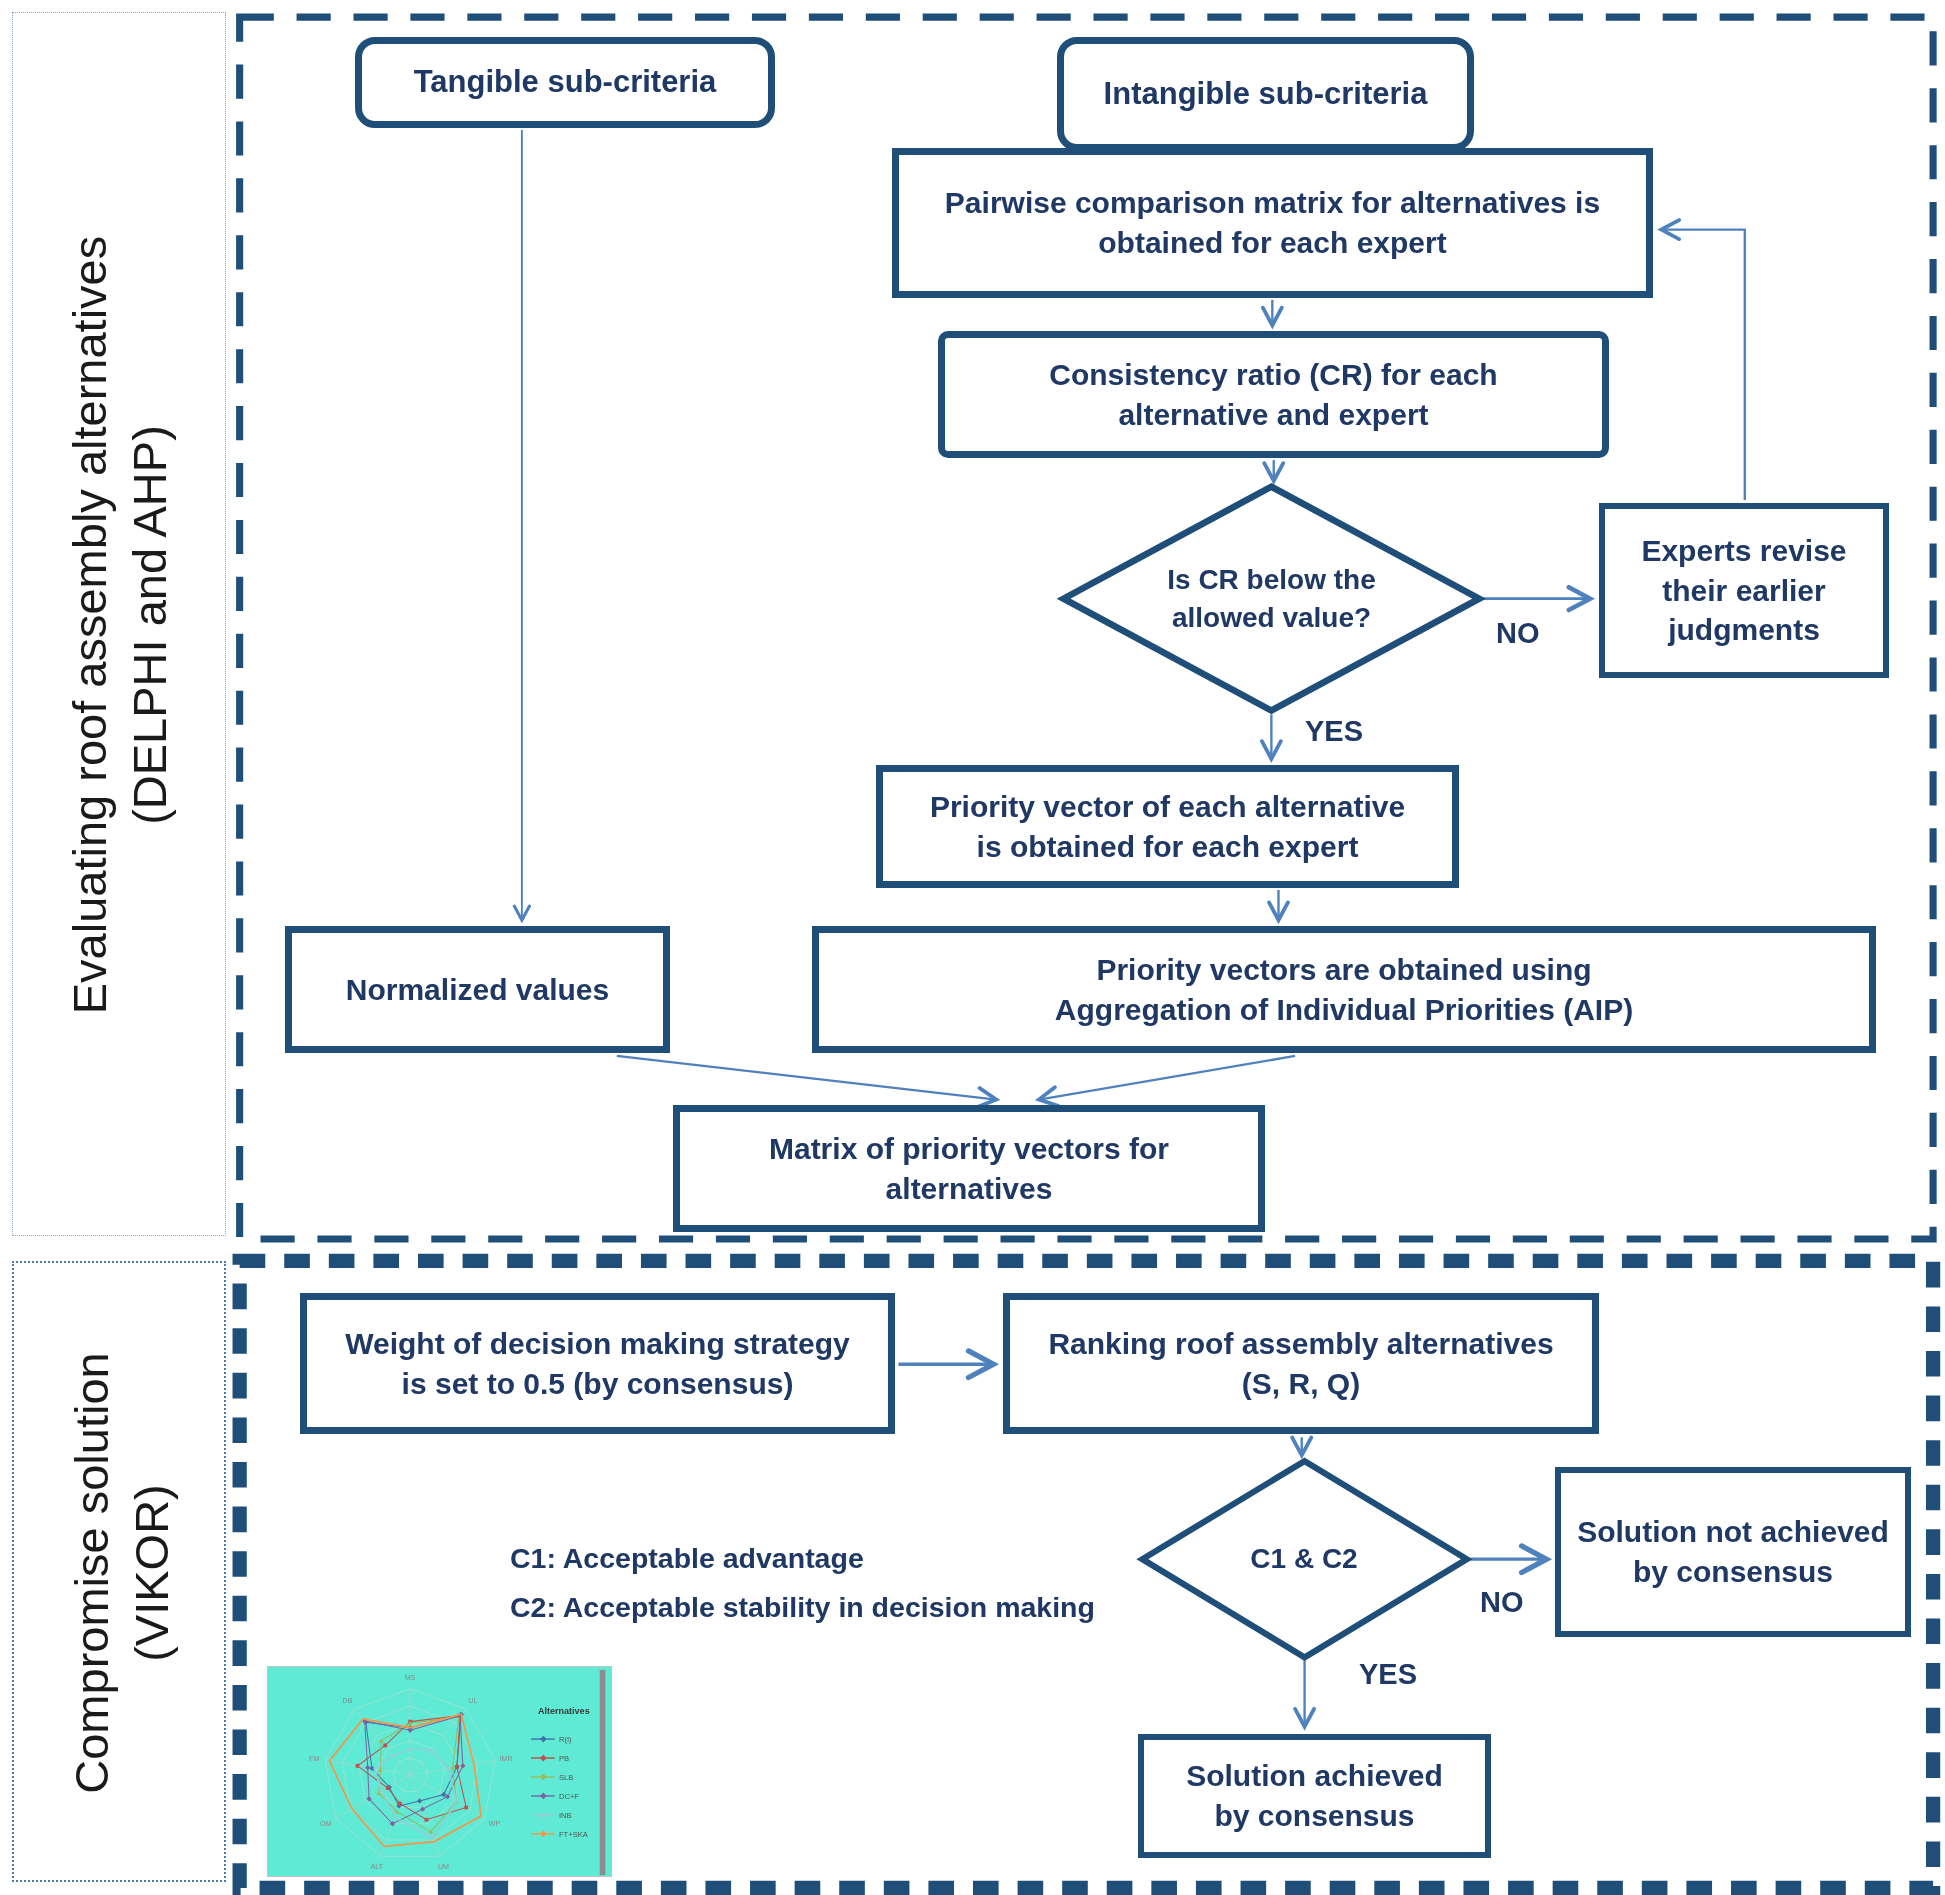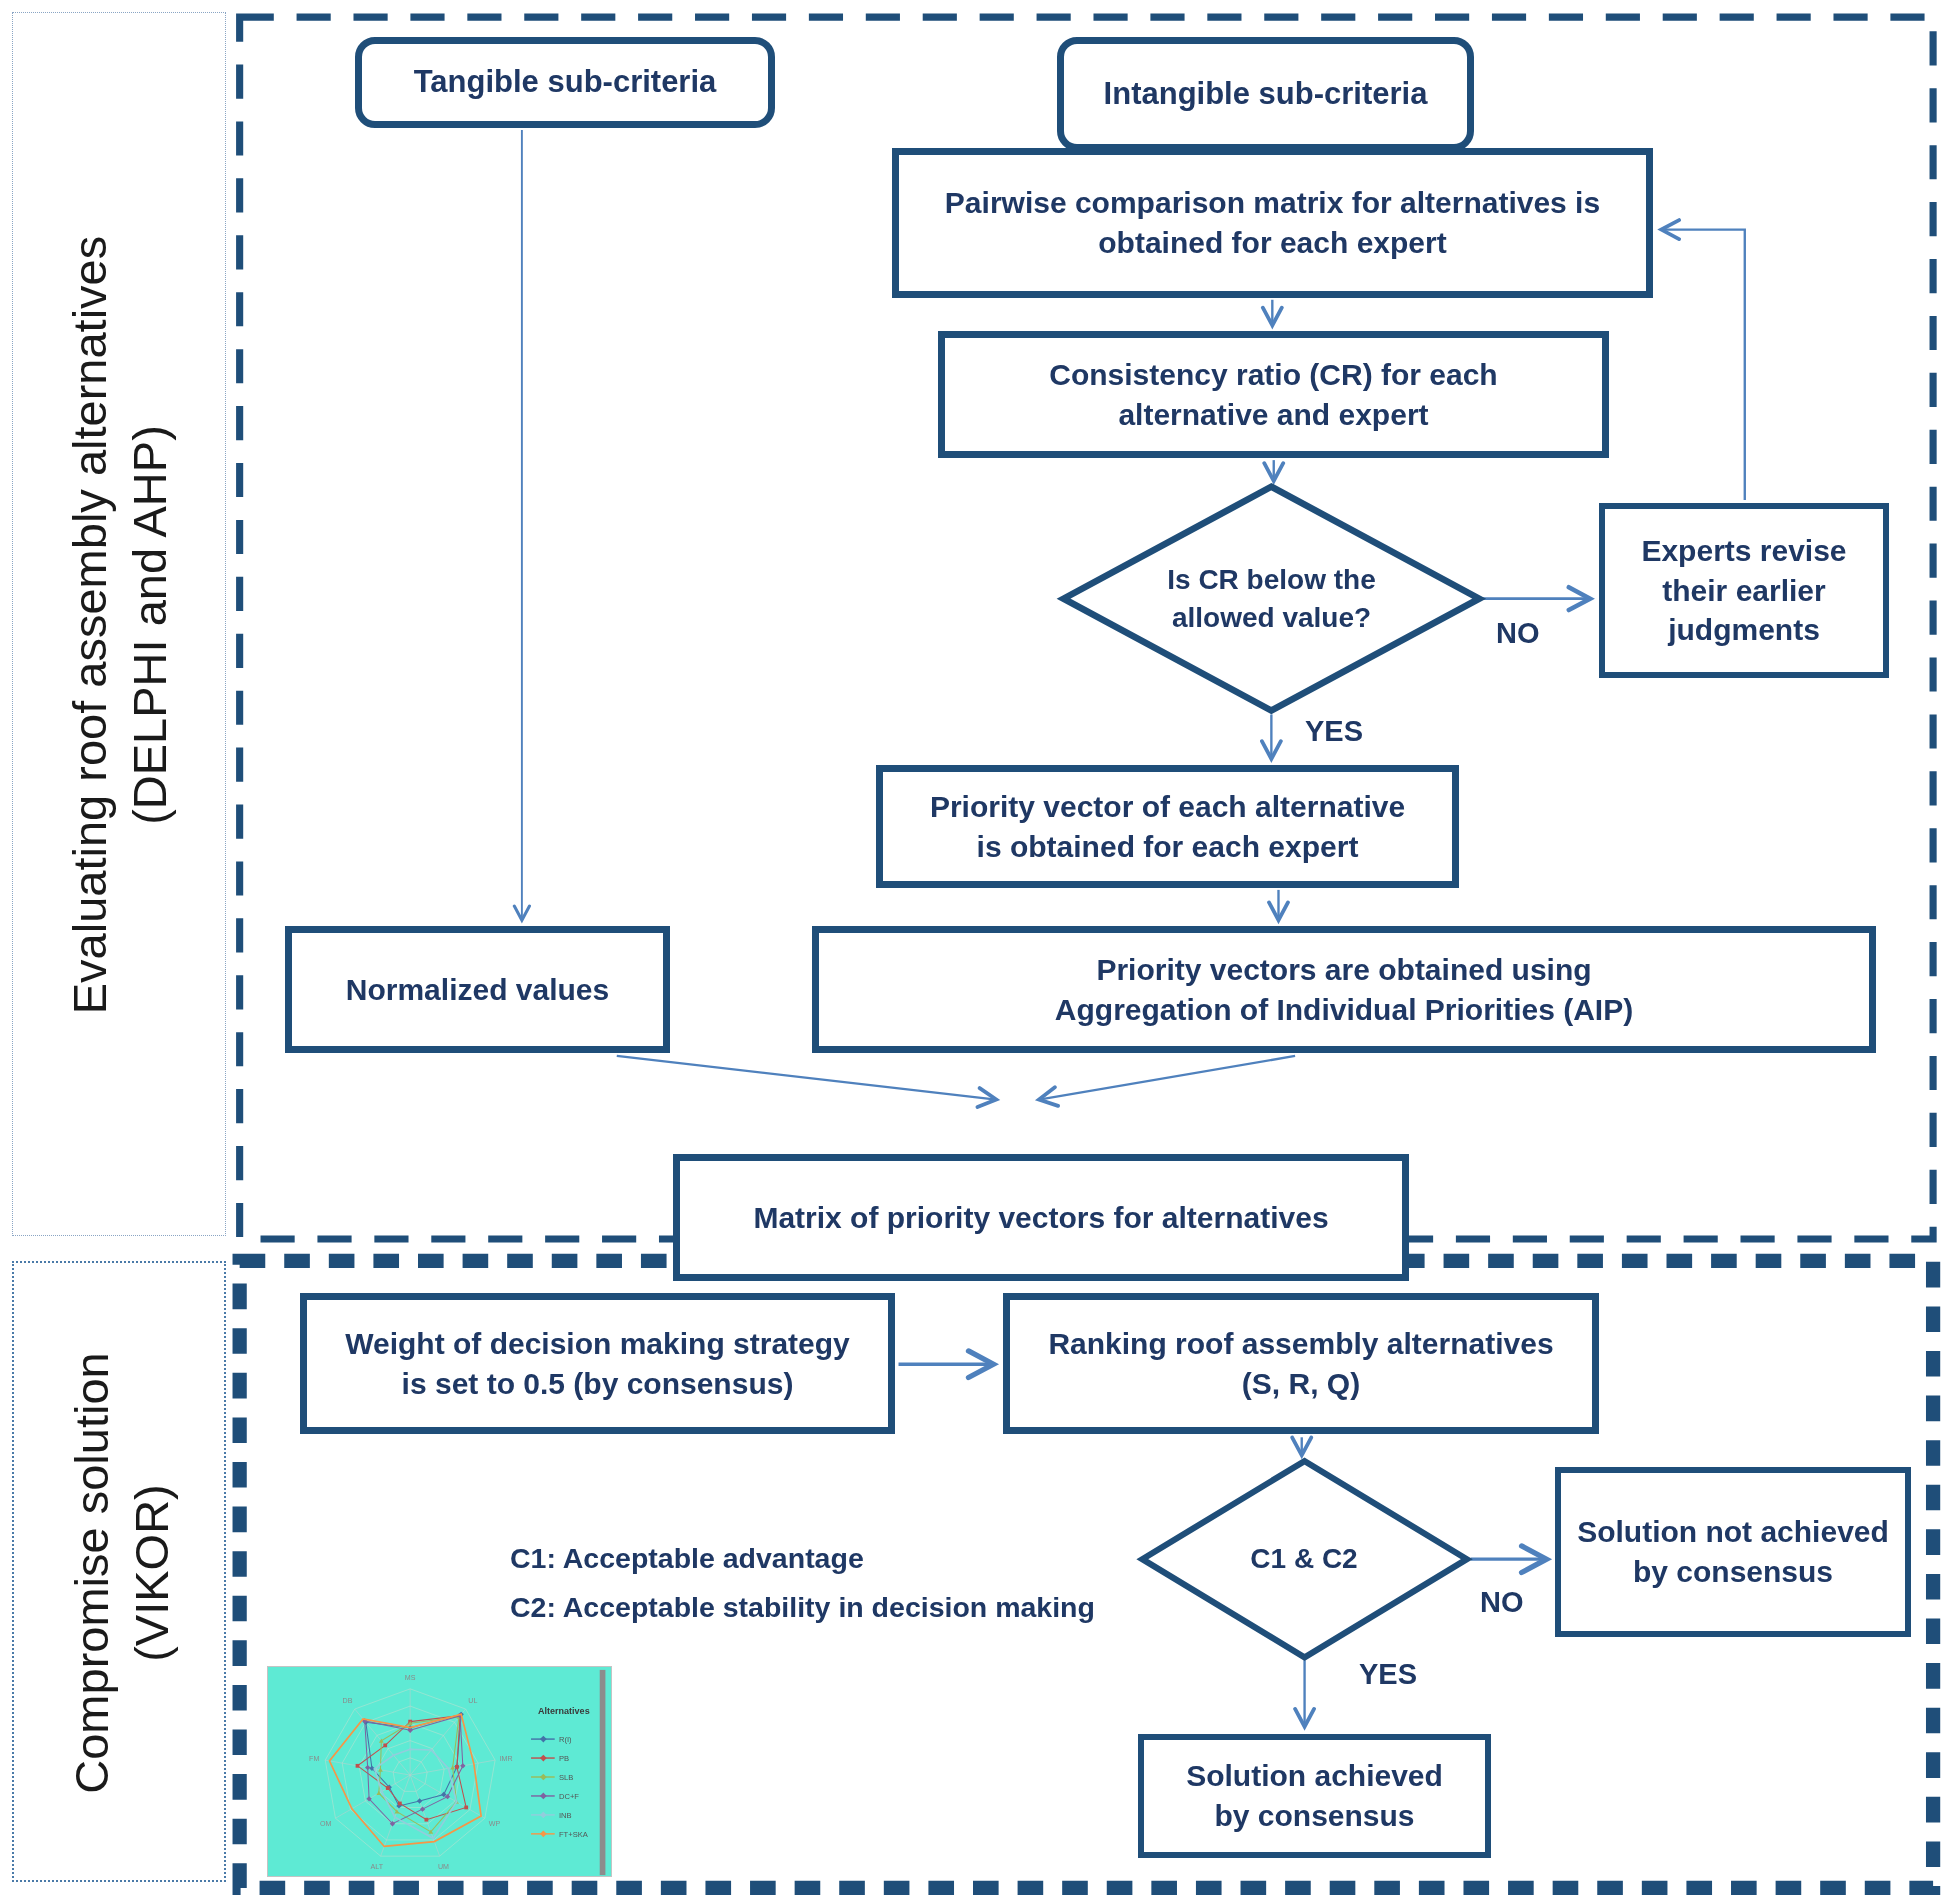--- a/index.html
+++ b/index.html
@@ -116,33 +116,33 @@
 </div>
 <div class="side-box" id="side-bottom">
   <div class="rot">Compromise solution
 (VIKOR)</div>
 </div>
 
 <div class="node rounded" style="left:313px;top:37px;width:420px;height:91px;margin-left:42px;">Tangible sub-criteria</div>
 <div class="node rounded" style="left:1057px;top:37px;width:417px;height:114px;">Intangible sub-criteria</div>
 <div class="node thick" style="left:892px;top:148px;width:761px;height:150px;">Pairwise comparison matrix for alternatives is
 obtained for each expert</div>
-<div class="node thick" style="left:938px;top:331px;width:671px;height:127px;">Consistency ratio (CR) for each
+<div class="node thick" style="left:938px;top:331px;width:671px;height:127px;border-radius:10px;">Consistency ratio (CR) for each
 alternative and expert</div>
 <div class="diamond-text" style="left:1110px;top:531px;width:323px;height:135px;">Is CR below the
 allowed value?</div>
 <div class="node" style="left:1599px;top:503px;width:290px;height:175px;border-width:6.6px;">Experts revise
 their earlier
 judgments</div>
 <div class="node thick" style="left:876px;top:765px;width:583px;height:123px;">Priority vector of each alternative
 is obtained for each expert</div>
 <div class="node thick" style="left:285px;top:926px;width:385px;height:127px;">Normalized values</div>
 <div class="node thick" style="left:812px;top:926px;width:1064px;height:127px;">Priority vectors are obtained using
 Aggregation of Individual Priorities (AIP)</div>
-<div class="node thick" style="left:673px;top:1154px;width:736px;height:127px;">Matrix of priority vectors for alternatives</div>
+<div class="node thick" style="left:673px;top:1105px;width:592px;height:127px;">Matrix of priority vectors for alternatives</div>
 
 <div class="edge-label" style="left:1496px;top:617px;">NO</div>
 <div class="edge-label" style="left:1305px;top:715px;">YES</div>
 
 <div class="node thick" style="left:300px;top:1293px;width:595px;height:141px;">Weight of decision making strategy
 is set to 0.5 (by consensus)</div>
 <div class="node thick" style="left:1003px;top:1293px;width:596px;height:141px;">Ranking roof assembly alternatives
 (S, R, Q)</div>
 <div class="diamond-text" style="left:1209px;top:1526px;width:190px;height:66px;">C1 &amp; C2</div>
 <div class="node" style="left:1555px;top:1467px;width:356px;height:170px;border-width:6.6px;">Solution not achieved

